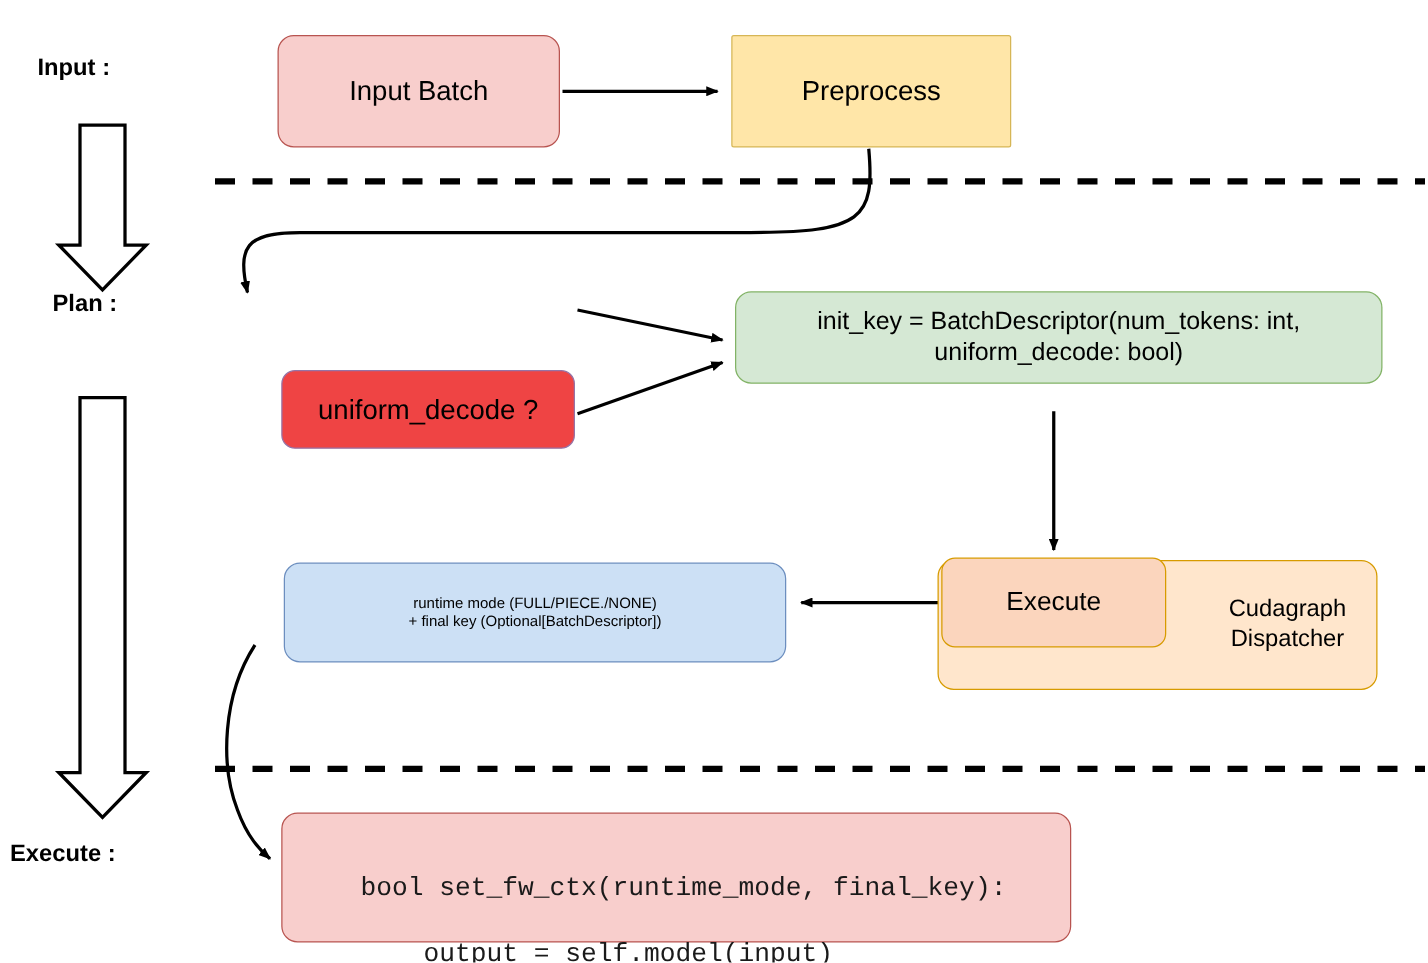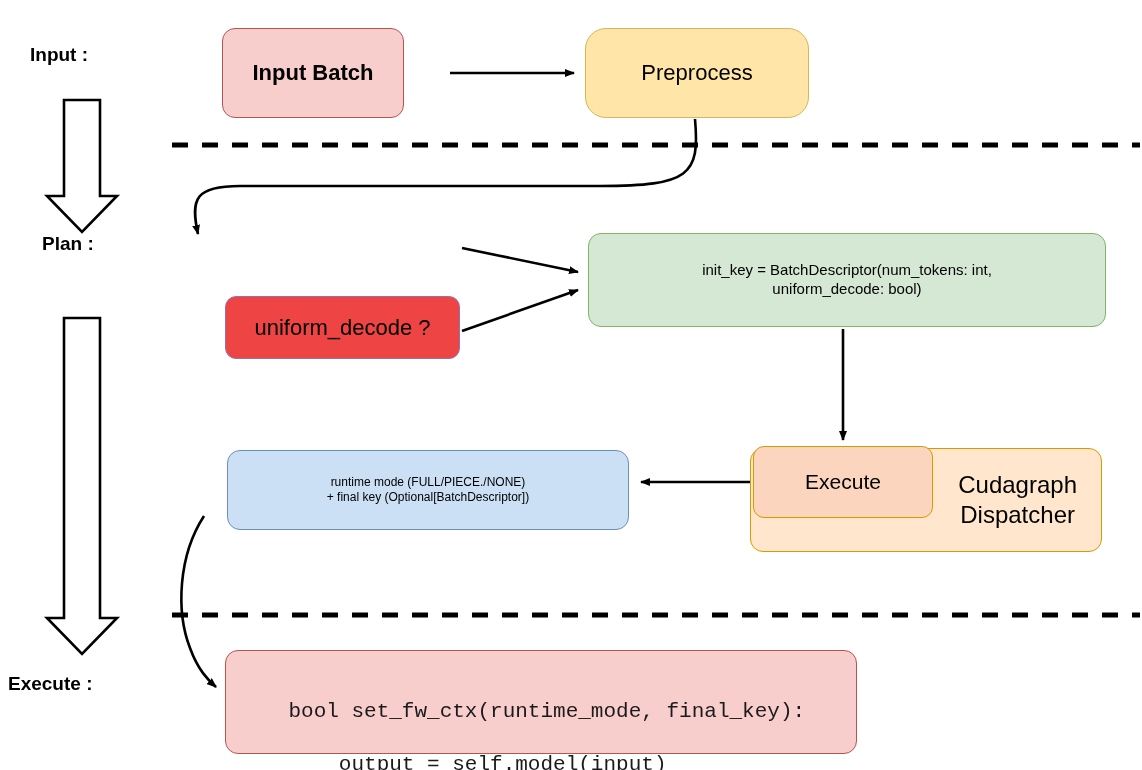--- a/index.html
+++ b/index.html
@@ -47,50 +47,49 @@
     line-height: 1.25;
   }
   .node.code {
     font-family: "Liberation Mono", "DejaVu Sans Mono", monospace;
     display: block;
     text-align: left;
     white-space: pre;
     color: #1a1a1a;
   }
   .n-input-batch {
-    left: 222px; top: 28px; width: 182px; height: 90px;
+    left: 222px; top: 28px; width: 226px; height: 90px;
     background: #f8cecc; border: 1.6px solid #b85450; border-radius: 13px;
     font-size: 22px;
-    font-weight: bold;
   }
   .n-preprocess {
     left: 585px; top: 28px; width: 224px; height: 90px;
-    background: #ffe6a8; border: 1.6px solid #d6b656; border-radius: 21px;
+    background: #ffe6a8; border: 1.6px solid #d6b656; border-radius: 2px;
     font-size: 22px;
   }
   .n-cg-padding {
     left: 225px; top: 215px; width: 235px; height: 63px;
     background: #e1d5e7; border: 1.6px solid #9673a6; border-radius: 11px;
     font-size: 22px;
   }
   .n-uniform-decode {
     left: 225px; top: 296px; width: 235px; height: 63px;
     background: #ef4444; border: 1.6px solid #9673a6; border-radius: 11px;
     font-size: 22px;
   }
   .n-init-key {
-    left: 588px; top: 233px; width: 518px; height: 94px;
+    left: 588px; top: 233px; width: 518px; height: 74px;
     background: #d5e8d4; border: 1.6px solid #82b366; border-radius: 13px;
-    font-size: 15px;
+    font-size: 20px;
     padding: 16px 10px;
   }
   .n-cudagraph {
     left: 750px; top: 448px; width: 352px; height: 104px;
     background: #ffe6cc; border: 1.8px solid #d79b00; border-radius: 13px;
-    font-size: 24px;
+    font-size: 19px;
     align-items: center;
     justify-content: flex-end;
     padding-right: 24px;
   }
   .n-dispatch {
     left: 753px; top: 446px; width: 180px; height: 72px;
     background: #fbd5bd; border: 1.8px solid #d79b00; border-radius: 11px;
     font-size: 21px;
   }
   .n-runtime {

